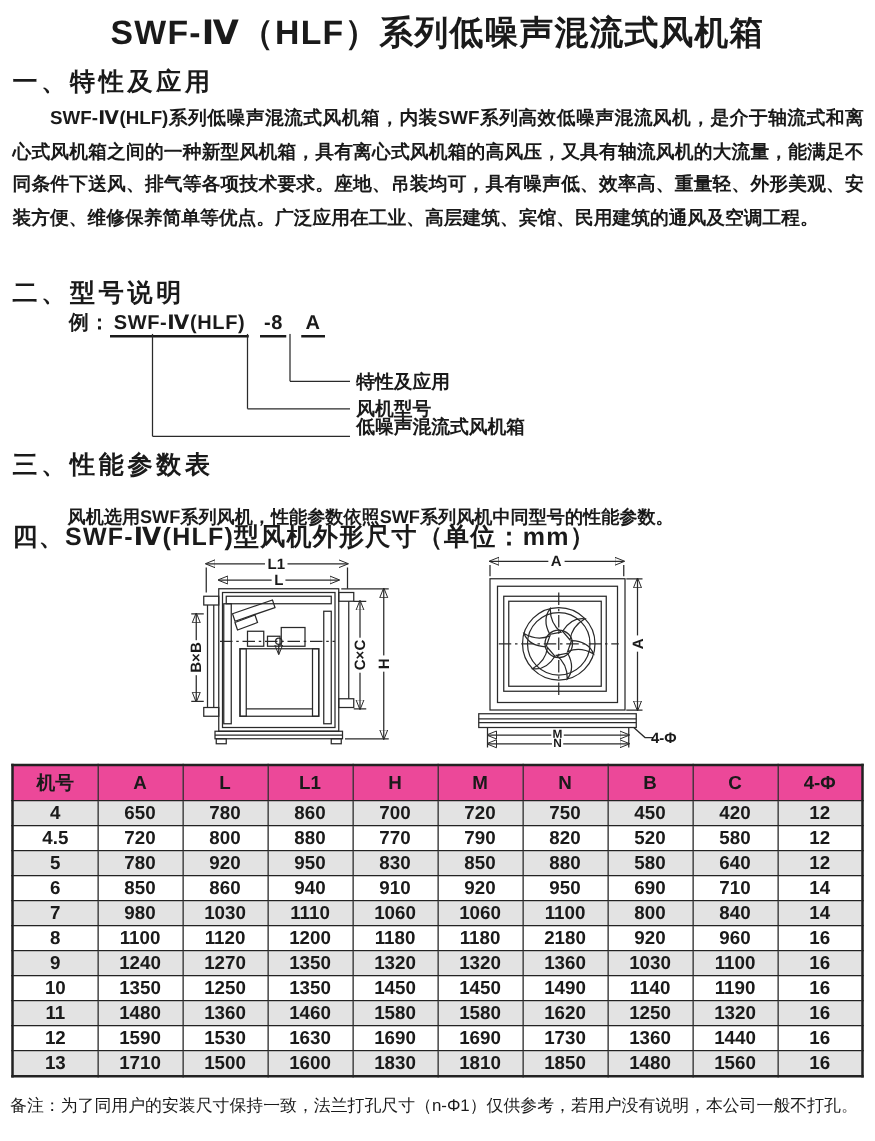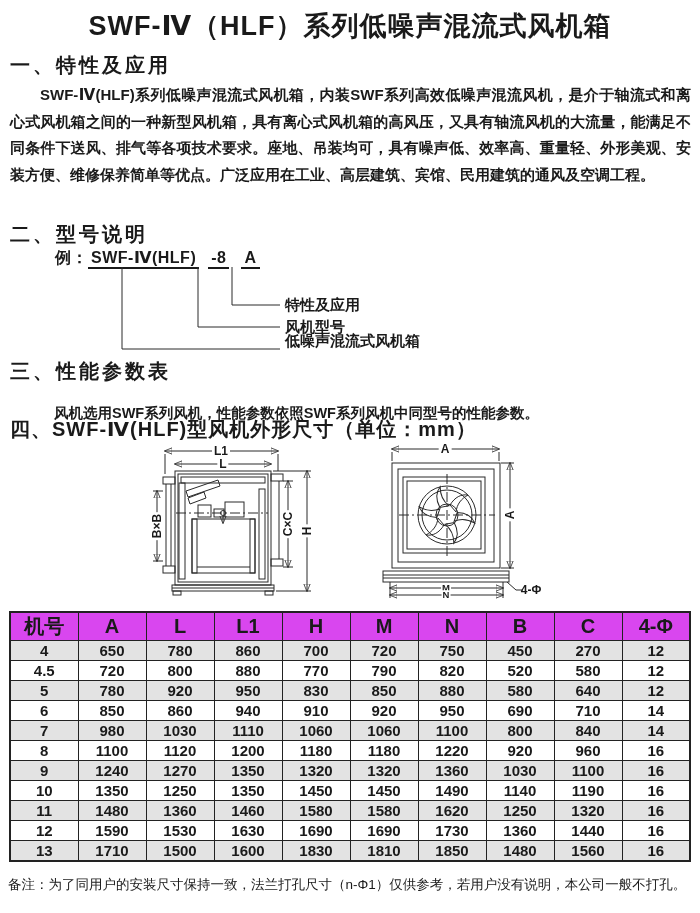--- a/index.html
+++ b/index.html
@@ -29,21 +29,21 @@
        transform:translate(-50%,-50%);white-space:nowrap;}
   .dim.rot{transform:translate(-50%,-50%) rotate(-90deg);}
   .dim.sm{font-size:9.5px;padding:0 1px;}
   #d-l1{left:221px;top:451px;} #d-l{left:223px;top:464px;}
   #d-bxb{left:157px;top:526px;} #d-cxc{left:288px;top:524px;} #d-h{left:307px;top:531px;}
   #d-a1{left:445px;top:449px;} #d-a2{left:510px;top:515px;}
   #d-m{left:446px;top:588px;} #d-n{left:446px;top:595px;} #d-phi{left:531px;top:590px;background:transparent;}
   #dimtable{position:absolute;top:611px;left:9px;width:682px;border-collapse:collapse;
             table-layout:fixed;border:2px solid #222;}
   #dimtable th,#dimtable td{border:1px solid #222;text-align:center;font-weight:bold;padding:0;}
-  #dimtable th{font-size:20px;height:27px;background:#d946ef;}
+  #dimtable th{font-size:15px;height:27px;background:#ec4899;}
   #dimtable td{font-size:15px;height:19px;}
   #dimtable tbody tr:nth-child(odd){background:#e3e3e3;}
   #note{top:876px;left:8px;width:690px;font-size:13.5px;font-weight:normal;white-space:nowrap;}
 </style>
 </head>
 <body>
 
 <div class="page">
 
   <div class="abs h2" id="s1h">一、特性及应用</div>
@@ -190,21 +190,21 @@
     <tbody>
       <tr>
         <td>4</td>
           <td>650</td>
           <td>780</td>
           <td>860</td>
           <td>700</td>
           <td>720</td>
           <td>750</td>
           <td>450</td>
-          <td>270</td>
+          <td>420</td>
           <td>12</td>
       </tr>
       <tr>
         <td>4.5</td>
           <td>720</td>
           <td>800</td>
           <td>880</td>
           <td>770</td>
           <td>790</td>
           <td>820</td>
@@ -248,21 +248,21 @@
           <td>840</td>
           <td>14</td>
       </tr>
       <tr>
         <td>8</td>
           <td>1100</td>
           <td>1120</td>
           <td>1200</td>
           <td>1180</td>
           <td>1180</td>
-          <td>1220</td>
+          <td>2180</td>
           <td>920</td>
           <td>960</td>
           <td>16</td>
       </tr>
       <tr>
         <td>9</td>
           <td>1240</td>
           <td>1270</td>
           <td>1350</td>
           <td>1320</td>

